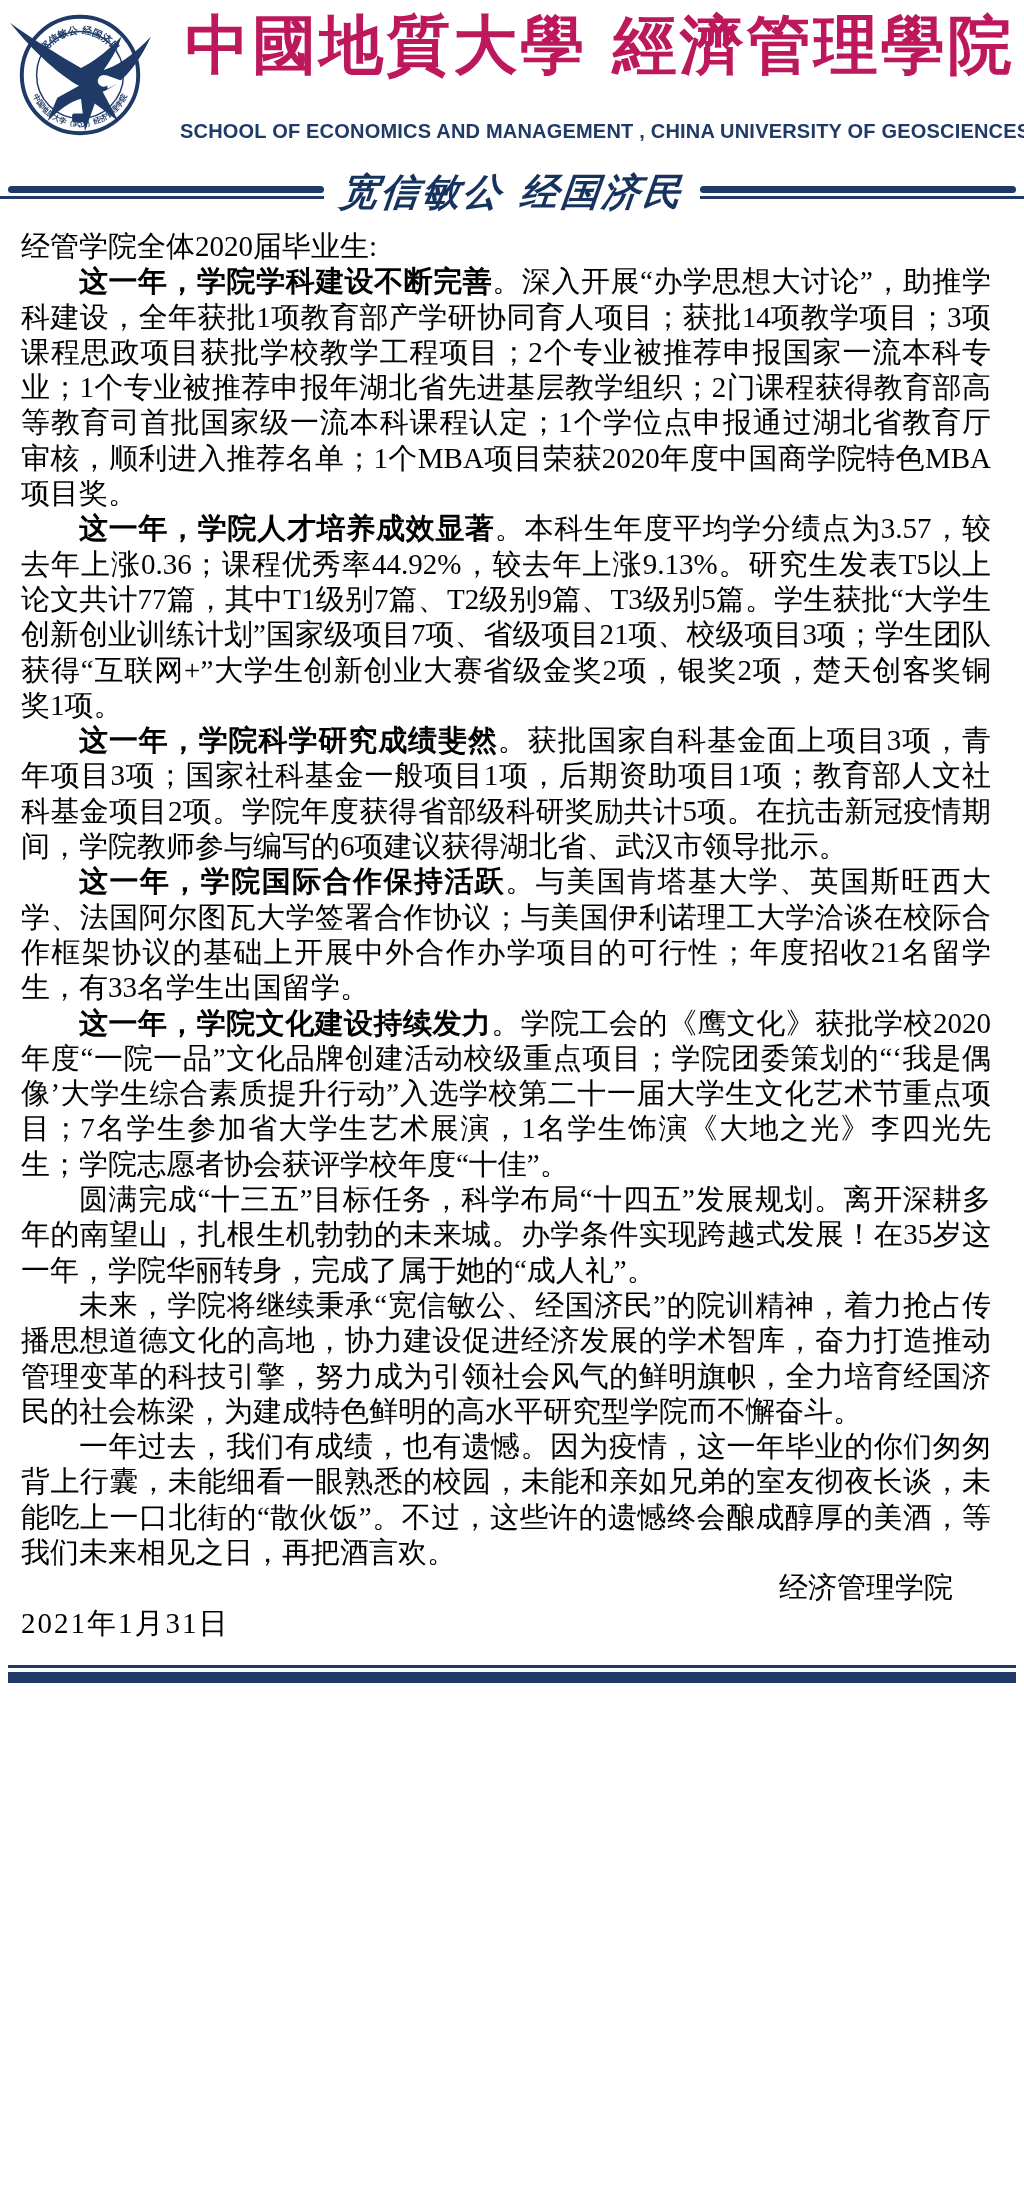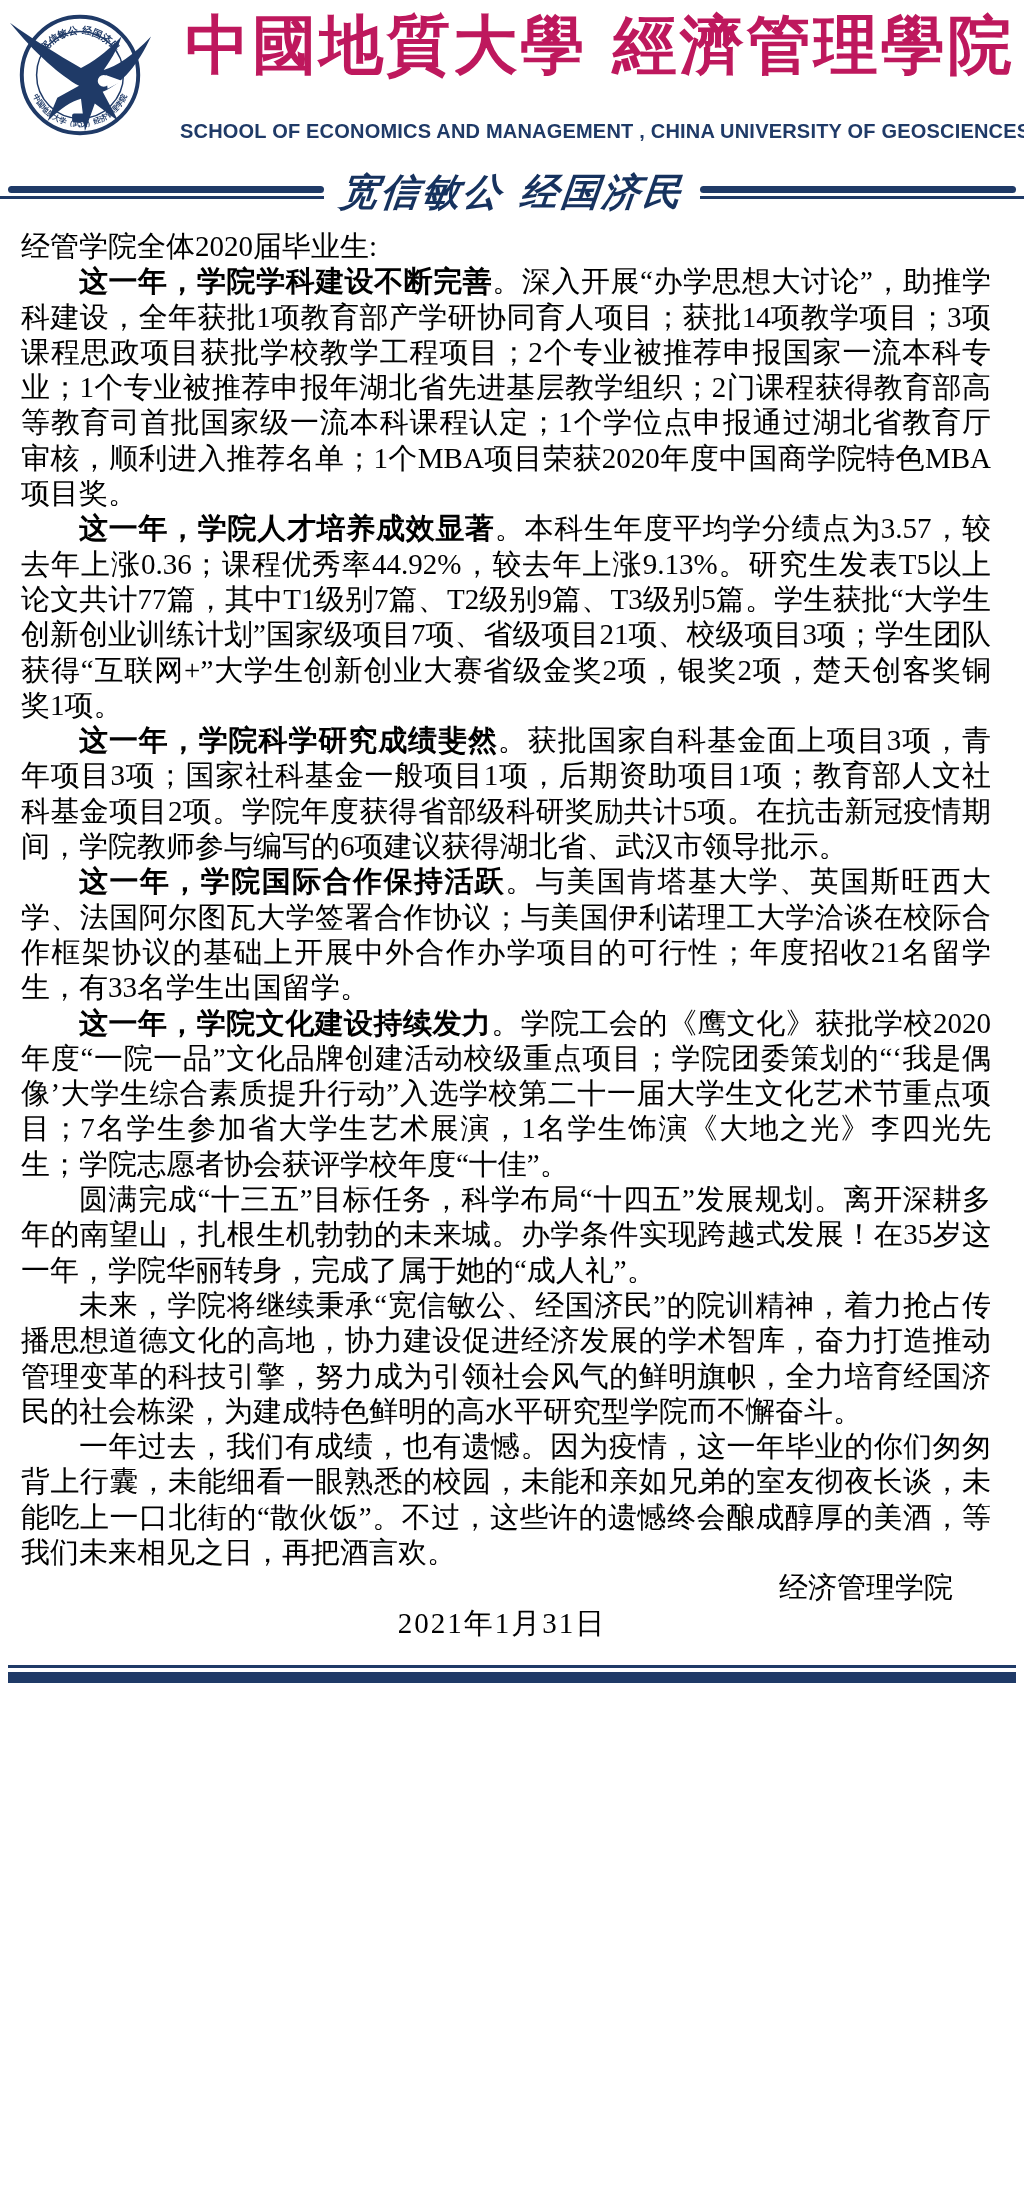--- a/index.html
+++ b/index.html
@@ -46,21 +46,21 @@
   .letter {
     margin:9px 33px 0 21px;
     font-size:29px; line-height:35.3px;
     text-align:justify;
   }
   .letter p { margin:0; }
   .para { text-indent:58px; }
   .salutation { text-indent:0; }
   .lead { font-weight:bold; }
   .signature { text-align:right; text-indent:0; padding-right:38px; }
-  .date { text-align:center; text-indent:0; padding-right:8px; letter-spacing:2px; }
+  .date { text-align:left; text-indent:0; padding-right:8px; letter-spacing:2px; }
 
   
   .footer-rule { margin:24px 8px 0 8px; }
   .footer-rule .bar-thin  { height:3px; background:#1f3a67; }
   .footer-rule .bar-thick { height:11px; background:#1f3a67; margin-top:4px; }
 </style>
 </head>
 <body>
 
 <div class="page">

